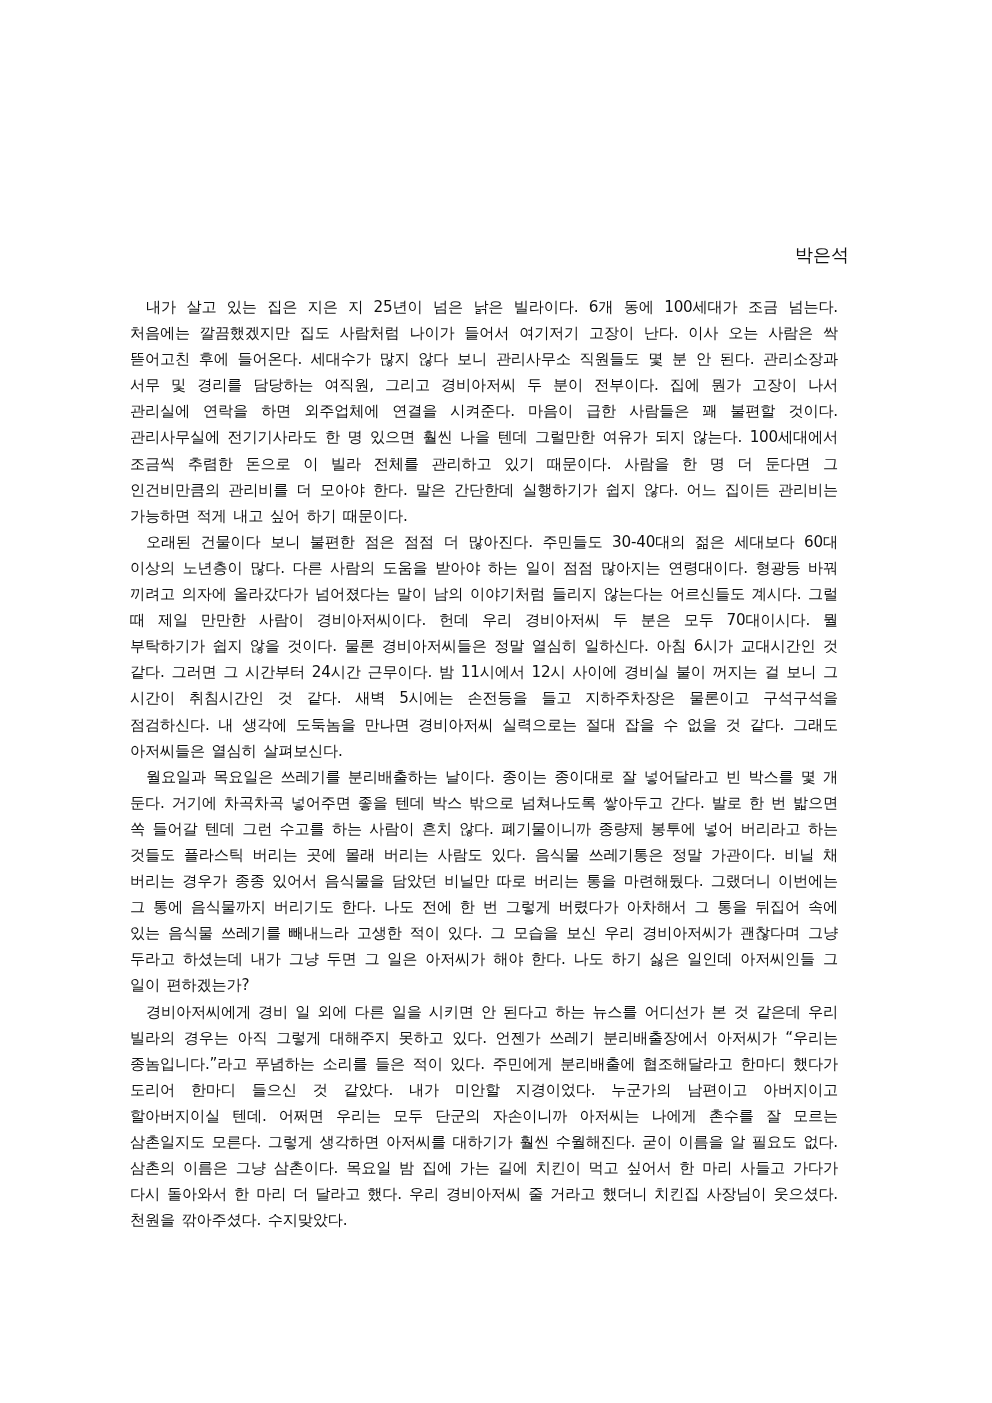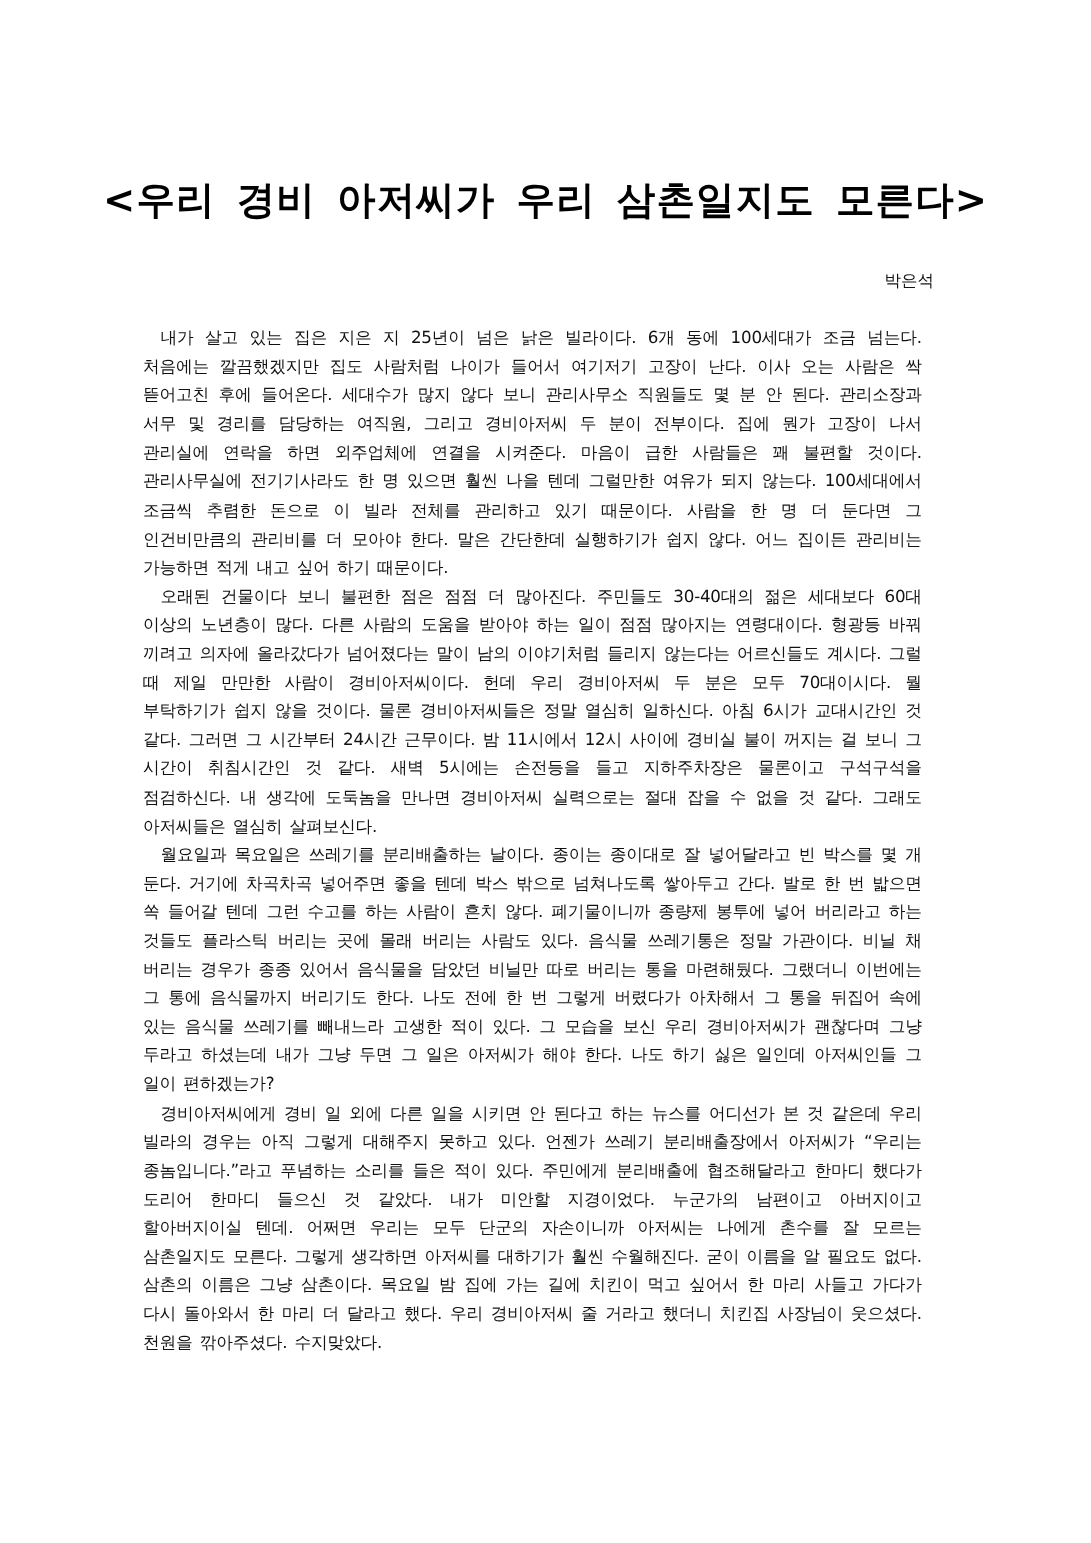--- a/index.html
+++ b/index.html
@@ -34,21 +34,21 @@
       letter-spacing: 1px;
       word-spacing: 6px;
       line-height: 50px;
       color: #000000;
       margin: 0;
     }
     .author {
       position: absolute;
       right: 143px;
       top: 243px;
-      font-size: 15px;
+      font-size: 18px;
       line-height: 24px;
       color: #111111;
       margin: 0;
     }
     .body {
       position: absolute;
       left: 130px;
       top: 294px;
       width: 708px;
     }
@@ -61,21 +61,20 @@
       word-break: keep-all;
       overflow-wrap: break-word;
       letter-spacing: -0.2px;
       word-spacing: 2px;
     }
   </style>
 </head>
 <body>
 
 <div class="page">
-  <h1 class="title">&lt;우리 경비 아저씨가 우리 삼촌일지도 모른다&gt;</h1>
   <p class="author">박은석</p>
   <div class="body">
     <p class="para">내가 살고 있는 집은 지은 지 25년이 넘은 낡은 빌라이다. 6개 동에 100세대가 조금 넘는다. 처음에는 깔끔했겠지만 집도 사람처럼 나이가 들어서 여기저기 고장이 난다. 이사 오는 사람은 싹 뜯어고친 후에 들어온다. 세대수가 많지 않다 보니 관리사무소 직원들도 몇 분 안 된다. 관리소장과 서무 및 경리를 담당하는 여직원, 그리고 경비아저씨 두 분이 전부이다. 집에 뭔가 고장이 나서 관리실에 연락을 하면 외주업체에 연결을 시켜준다. 마음이 급한 사람들은 꽤 불편할 것이다. 관리사무실에 전기기사라도 한 명 있으면 훨씬 나을 텐데 그럴만한 여유가 되지 않는다. 100세대에서 조금씩 추렴한 돈으로 이 빌라 전체를 관리하고 있기 때문이다. 사람을 한 명 더 둔다면 그 인건비만큼의 관리비를 더 모아야 한다. 말은 간단한데 실행하기가 쉽지 않다. 어느 집이든 관리비는 가능하면 적게 내고 싶어 하기 때문이다.</p>
     <p class="para">오래된 건물이다 보니 불편한 점은 점점 더 많아진다. 주민들도 30-40대의 젊은 세대보다 60대 이상의 노년층이 많다. 다른 사람의 도움을 받아야 하는 일이 점점 많아지는 연령대이다. 형광등 바꿔 끼려고 의자에 올라갔다가 넘어졌다는 말이 남의 이야기처럼 들리지 않는다는 어르신들도 계시다. 그럴 때 제일 만만한 사람이 경비아저씨이다. 헌데 우리 경비아저씨 두 분은 모두 70대이시다. 뭘 부탁하기가 쉽지 않을 것이다. 물론 경비아저씨들은 정말 열심히 일하신다. 아침 6시가 교대시간인 것 같다. 그러면 그 시간부터 24시간 근무이다. 밤 11시에서 12시 사이에 경비실 불이 꺼지는 걸 보니 그 시간이 취침시간인 것 같다. 새벽 5시에는 손전등을 들고 지하주차장은 물론이고 구석구석을 점검하신다. 내 생각에 도둑놈을 만나면 경비아저씨 실력으로는 절대 잡을 수 없을 것 같다. 그래도 아저씨들은 열심히 살펴보신다.</p>
     <p class="para">월요일과 목요일은 쓰레기를 분리배출하는 날이다. 종이는 종이대로 잘 넣어달라고 빈 박스를 몇 개 둔다. 거기에 차곡차곡 넣어주면 좋을 텐데 박스 밖으로 넘쳐나도록 쌓아두고 간다. 발로 한 번 밟으면 쏙 들어갈 텐데 그런 수고를 하는 사람이 흔치 않다. 폐기물이니까 종량제 봉투에 넣어 버리라고 하는 것들도 플라스틱 버리는 곳에 몰래 버리는 사람도 있다. 음식물 쓰레기통은 정말 가관이다. 비닐 채 버리는 경우가 종종 있어서 음식물을 담았던 비닐만 따로 버리는 통을 마련해뒀다. 그랬더니 이번에는 그 통에 음식물까지 버리기도 한다. 나도 전에 한 번 그렇게 버렸다가 아차해서 그 통을 뒤집어 속에 있는 음식물 쓰레기를 빼내느라 고생한 적이 있다. 그 모습을 보신 우리 경비아저씨가 괜찮다며 그냥 두라고 하셨는데 내가 그냥 두면 그 일은 아저씨가 해야 한다. 나도 하기 싫은 일인데 아저씨인들 그 일이 편하겠는가?</p>
     <p class="para">경비아저씨에게 경비 일 외에 다른 일을 시키면 안 된다고 하는 뉴스를 어디선가 본 것 같은데 우리 빌라의 경우는 아직 그렇게 대해주지 못하고 있다. 언젠가 쓰레기 분리배출장에서 아저씨가 “우리는 종놈입니다.”라고 푸념하는 소리를 들은 적이 있다. 주민에게 분리배출에 협조해달라고 한마디 했다가 도리어 한마디 들으신 것 같았다. 내가 미안할 지경이었다. 누군가의 남편이고 아버지이고 할아버지이실 텐데. 어쩌면 우리는 모두 단군의 자손이니까 아저씨는 나에게 촌수를 잘 모르는 삼촌일지도 모른다. 그렇게 생각하면 아저씨를 대하기가 훨씬 수월해진다. 굳이 이름을 알 필요도 없다. 삼촌의 이름은 그냥 삼촌이다. 목요일 밤 집에 가는 길에 치킨이 먹고 싶어서 한 마리 사들고 가다가 다시 돌아와서 한 마리 더 달라고 했다. 우리 경비아저씨 줄 거라고 했더니 치킨집 사장님이 웃으셨다. 천원을 깎아주셨다. 수지맞았다.</p>
   </div>
 </div>
 
 </body></html>

